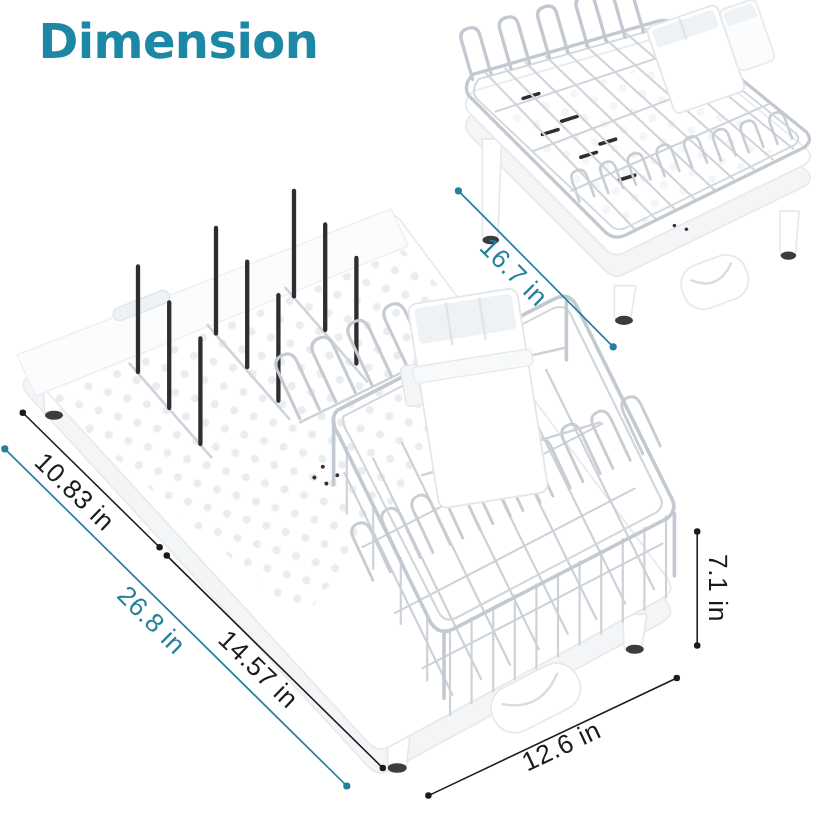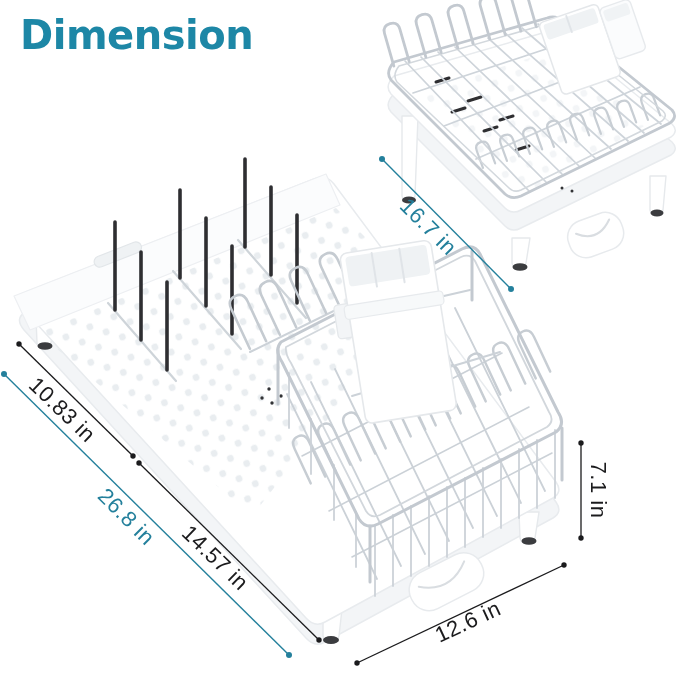--- a/index.html
+++ b/index.html
@@ -1,21 +1,21 @@
 <!DOCTYPE html>
 <html><head>
 <meta charset="utf-8">
 <style>
   html,body{margin:0;padding:0;background:#ffffff;}
   .stage{
     position:relative;width:679px;height:686px;background:#ffffff;
     overflow:hidden;font-family:"Liberation Sans",sans-serif;
   }
   .page-title{
-    position:absolute;left:20px;top:12px;
+    position:absolute;left:32px;top:12px;
     font-family:"DejaVu Sans",sans-serif;
     font-size:40px;font-weight:700;letter-spacing:-0.5px;
     color:#1d87a6;
   }
   .art{position:absolute;left:0;top:0;width:679px;height:686px;}
   .dim-label{
     position:absolute;white-space:nowrap;
     font-size:22px;font-weight:500;letter-spacing:.5px;color:#1b1b1d;
     transform-origin:center center;
   }

